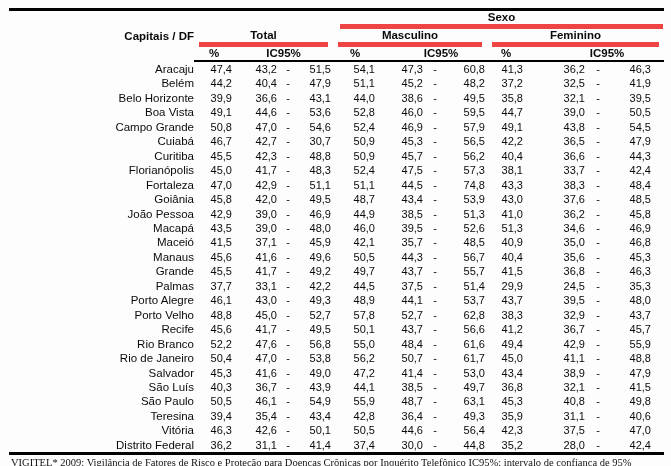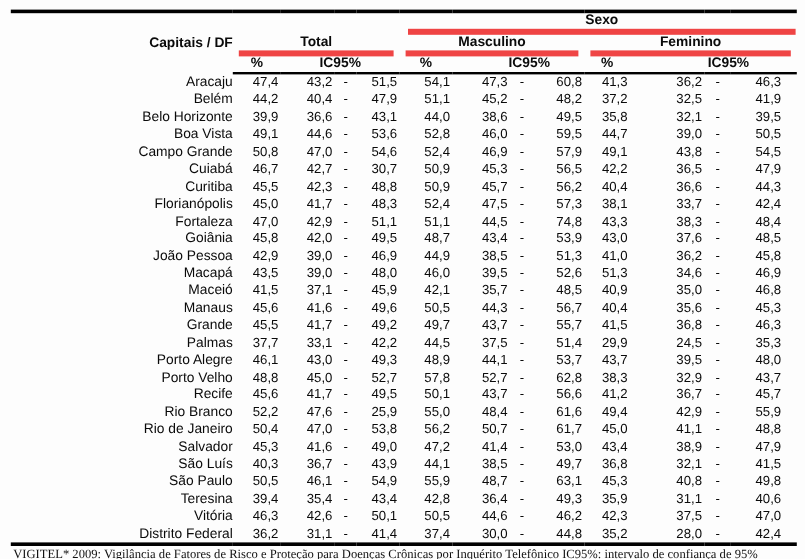--- a/index.html
+++ b/index.html
@@ -407,21 +407,21 @@
           <td class="num">41,2</td>
           <td class="num">36,7</td>
           <td class="dash">-</td>
           <td class="num last">45,7</td>
         </tr>
         <tr>
           <td class="name">Rio Branco</td>
           <td class="num">52,2</td>
           <td class="num">47,6</td>
           <td class="dash">-</td>
-          <td class="num">25,9</td>
+          <td class="num">56,8</td>
           <td class="num">55,0</td>
           <td class="num">48,4</td>
           <td class="dash">-</td>
           <td class="num">61,6</td>
           <td class="num">49,4</td>
           <td class="num">42,9</td>
           <td class="dash">-</td>
           <td class="num last">55,9</td>
         </tr>
         <tr>
@@ -501,21 +501,21 @@
         </tr>
         <tr>
           <td class="name">Vitória</td>
           <td class="num">46,3</td>
           <td class="num">42,6</td>
           <td class="dash">-</td>
           <td class="num">50,1</td>
           <td class="num">50,5</td>
           <td class="num">44,6</td>
           <td class="dash">-</td>
-          <td class="num">46,2</td>
+          <td class="num">56,4</td>
           <td class="num">42,3</td>
           <td class="num">37,5</td>
           <td class="dash">-</td>
           <td class="num last">47,0</td>
         </tr>
         <tr>
           <td class="name">Distrito Federal</td>
           <td class="num">36,2</td>
           <td class="num">31,1</td>
           <td class="dash">-</td>

